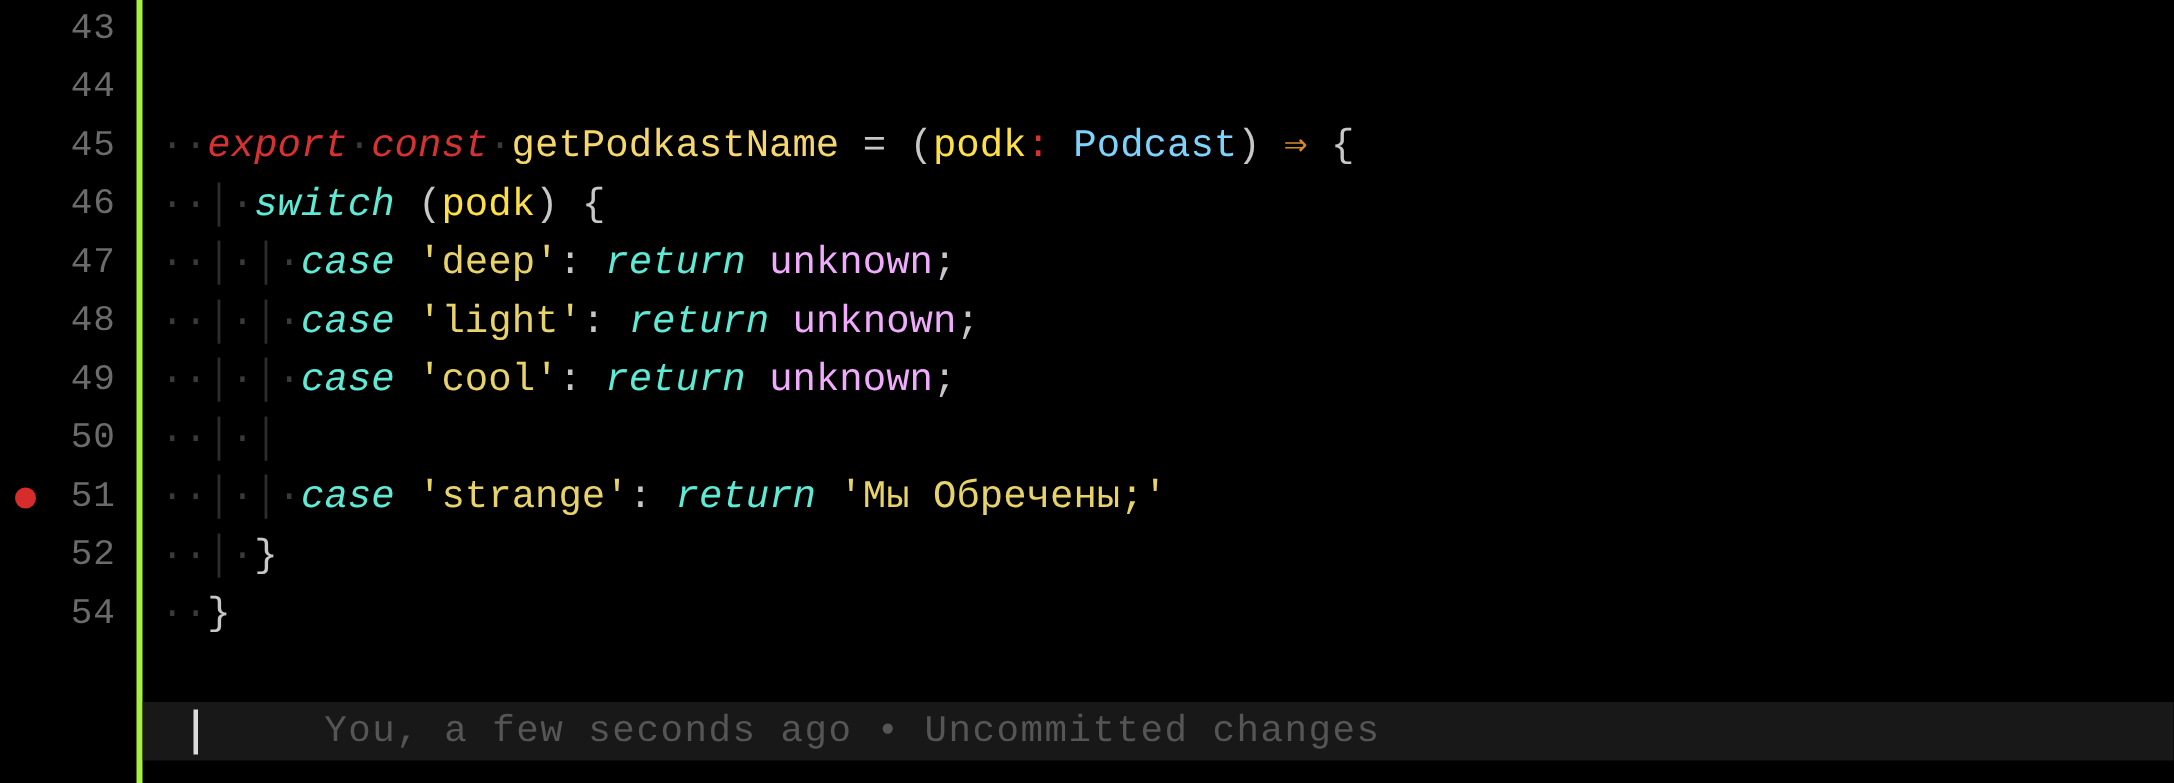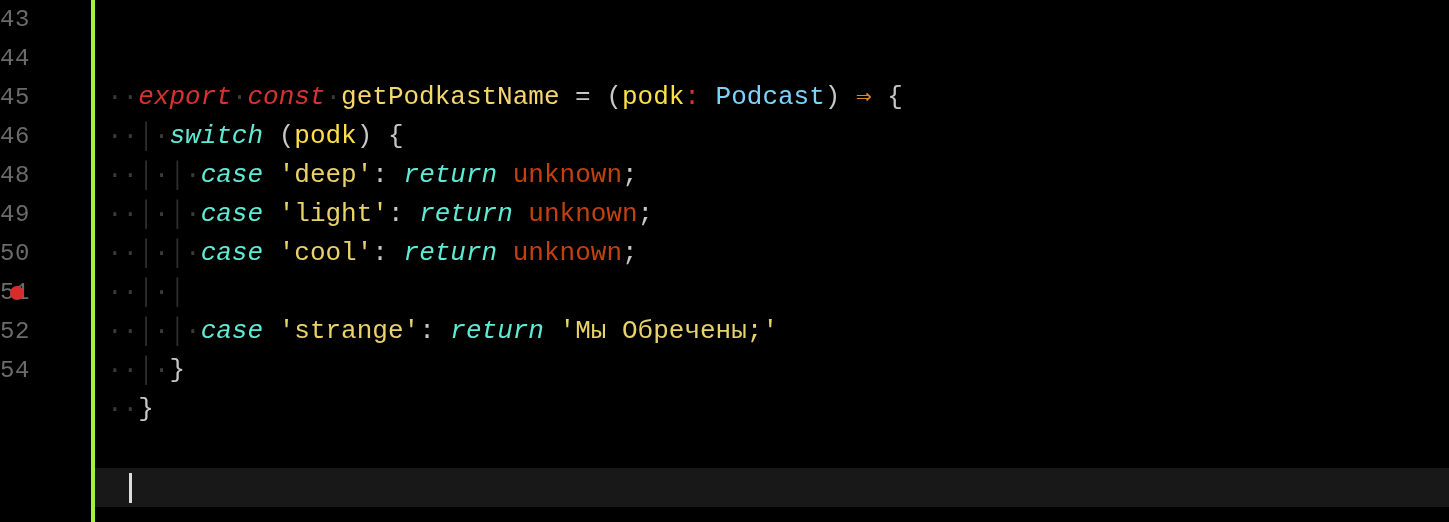--- a/index.html
+++ b/index.html
@@ -13,20 +13,21 @@
       width: 1449px;
       height: 522px;
     }
     .editor {
       display: flex;
       height: 100%;
     }
     .gutter {
       width: 95px;
       background: #000000;
+      text-align: right;
       padding-right: 8px;
       user-select: none;
       position: relative;
       border-right: 4px solid #a5f03b;
     }
     .gutter-col {
       display: flex;
       flex-direction: column;
     }
     .line-row {
@@ -82,21 +83,21 @@
       color: #2d2d2d;
     }
     .tok-keyword { color: #d63232; font-style: italic; }
     .tok-keyword2 { color: #5eead4; font-style: italic; }
     .tok-func { color: #f5d76e; font-weight: 400; }
     .tok-param { color: #fde047; }
     .tok-type { color: #7dd3fc; }
     .tok-punct { color: #c7c7c7; }
     .tok-op-arrow { color: #d68a2b; font-style: italic; }
     .tok-string { color: #e8d36a; }
-    .tok-ident { color: #c2410c; text-align: right; }
+    .tok-ident { color: #f0abfc; text-align: right; }
     .tok-colon { color: #d63232; }
     .blame {
       color: #555555;
       font-size: 25px;
       letter-spacing: 1px;
     }
   </style>
 </head>
 <body>
 
@@ -107,20 +108,23 @@
           <span class="line-number">43</span>
         </div>
       <div class="line-row">
           <span class="line-number">44</span>
         </div>
       <div class="line-row">
           <span class="line-number">45</span>
         </div>
       <div class="line-row">
           <span class="line-number">46</span>
+        </div>
+      <div class="line-row">
+          <span class="line-number">47</span>
         </div>
       <div class="line-row">
           <span class="line-number">48</span>
         </div>
       <div class="line-row">
           <span class="line-number">49</span>
         </div>
       <div class="line-row">
           <span class="line-number">50</span>
         </div>
@@ -154,15 +158,15 @@
     <div class="code-line"><span class="ws-dot">··</span><span class="indent-guide">│</span><span class="ws-dot">·</span><span class="indent-guide">│</span></div>
 
     <div class="code-line"><span class="ws-dot">··</span><span class="indent-guide">│</span><span class="ws-dot">·</span><span class="indent-guide">│</span><span class="ws-dot">·</span><span class="tok-keyword2">case</span><span> </span><span class="tok-string">'strange'</span><span class="tok-punct">:</span><span> </span><span class="tok-keyword2">return</span><span> </span><span class="tok-string">'Мы Обречены;'</span></div>
 
     <div class="code-line"><span class="ws-dot">··</span><span class="indent-guide">│</span><span class="ws-dot">·</span><span class="tok-punct">}</span></div>
 
     <div class="code-line"><span class="ws-dot">··</span><span class="tok-punct">}</span></div>
 
     <div class="code-line"></div>
 
-    <div class="code-line current-line"><span class="cursor"></span><span>       </span></div>
+    <div class="code-line current-line"><span class="cursor"></span><span>       </span><span class="blame">You, a few seconds ago • Uncommitted changes</span></div>
   </div>
 </div>
 
 </body></html>

